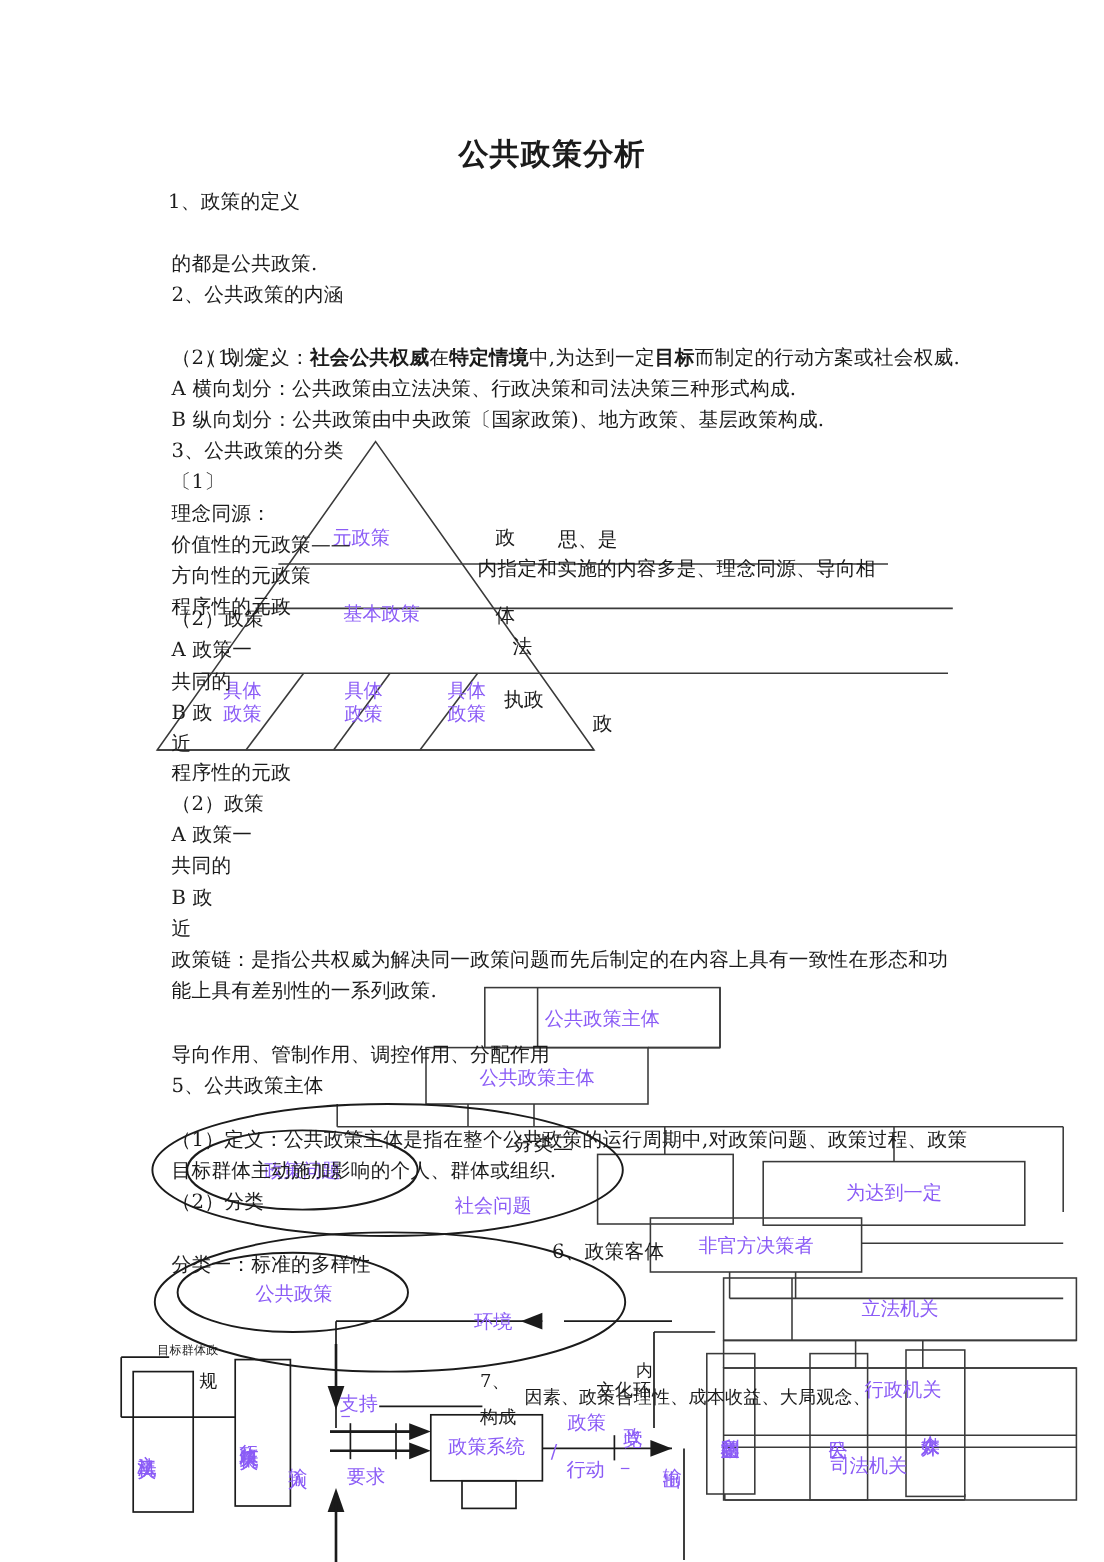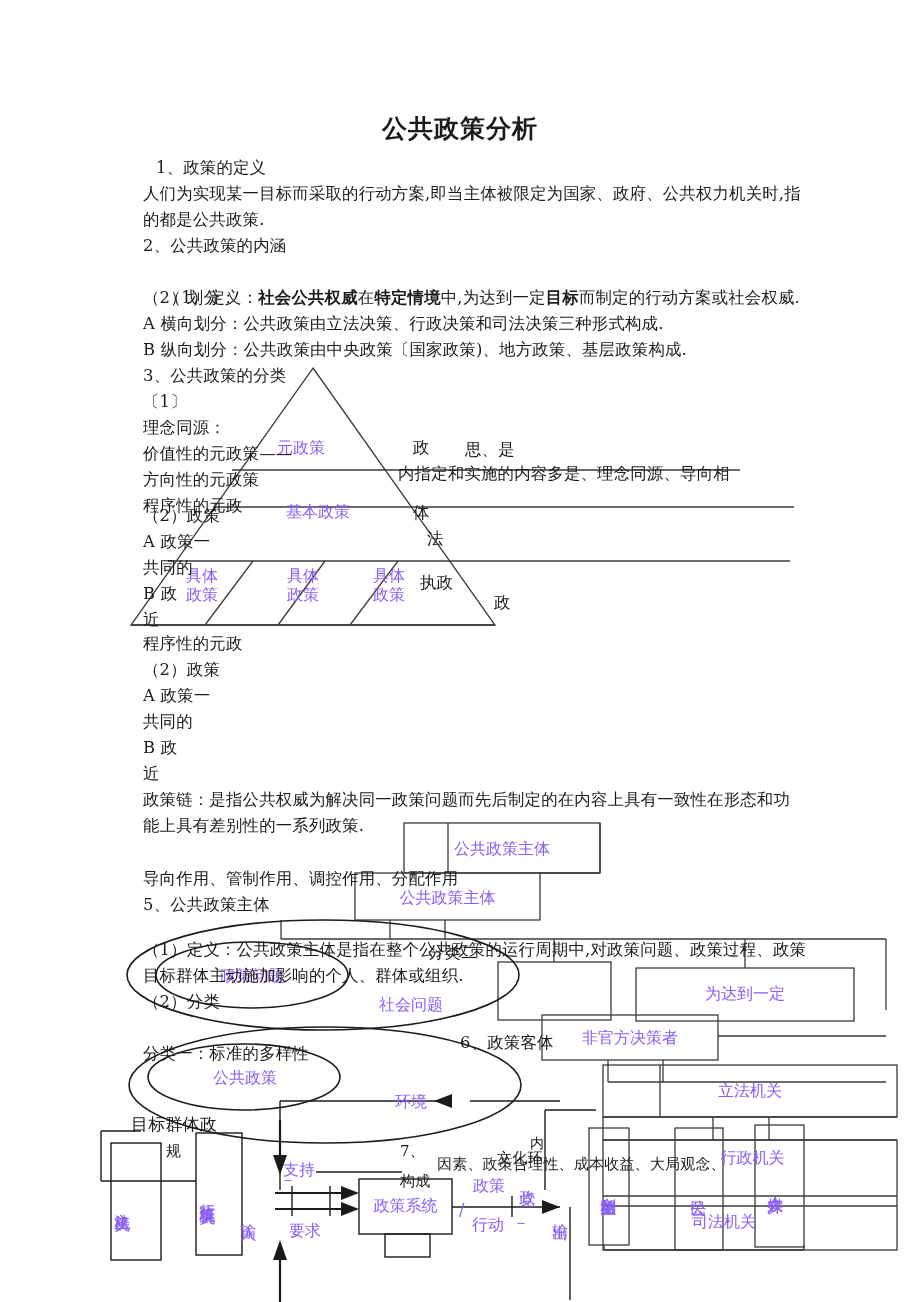--- a/index.html
+++ b/index.html
@@ -211,22 +211,21 @@
   <div class="lbl" style="left:283px;top:1160px;width:70px;text-align:left;">支持</div>
   <div class="lbl" style="left:289px;top:1221px;width:70px;text-align:left;">要求</div>
   <div class="lbl" style="left:359px;top:1196px;width:93px;">政策系统</div>
   <div class="lbl" style="left:473px;top:1176px;width:60px;text-align:left;">政策</div>
   <div class="lbl" style="left:459px;top:1200px;width:14px;text-align:left;">/</div>
   <div class="lbl" style="left:472px;top:1215px;width:60px;text-align:left;">行动</div>
   <div class="lbl" style="left:513px;top:1213px;width:14px;text-align:left;">－</div>
   <div class="lbl" style="left:280px;top:1170px;width:14px;text-align:left;">－</div>
   <div class="lbl v" style="left:519px;top:1152px;height:52px;">政党</div>
 
-  <div class="txt" style="left:156px;top:155px;text-align:center;">1、政策的定义</div>
-  <div class="txt" style="left:143px;top:181px;">人们为实现某一目标而采取的行动方案,即当主体被限定为国家、政府、公共权力机关时,指</div>
+  <div class="txt" style="left:140px;top:155px;text-align:center;">1、政策的定义</div>
   <div class="txt" style="left:143px;top:207px;">的都是公共政策.</div>
   <div class="txt" style="left:143px;top:233px;">2、公共政策的内涵</div>
 
   <div class="txt" style="left:143px;top:259px;">
     <span>（1）定义：</span><span class="b">社会公共权威</span><span>在</span><span class="b">特定情境</span><span>中,为达到一定</span><span class="b">目标</span><span>而制定的行动方案或社会权威.</span>
   </div>
 
   <div class="txt" style="left:143px;top:285px;">（2）划分：</div>
   <div class="txt" style="left:143px;top:311px;">A 横向划分：公共政策由立法决策、行政决策和司法决策三种形式构成.</div>
   <div class="txt" style="left:143px;top:337px;">B 纵向划分：公共政策由中央政策〔国家政策)、地方政策、基层政策构成.</div>
@@ -262,21 +261,21 @@
   <div class="txt" style="left:143px;top:866px;">导向作用、管制作用、调控作用、分配作用</div>
   <div class="txt" style="left:143px;top:892px;">5、公共政策主体</div>
   <div class="txt" style="left:143px;top:937px;">（1）定义：公共政策主体是指在整个公共政策的运行周期中,对政策问题、政策过程、政策</div>
   <div class="txt" style="left:143px;top:963px;">目标群体主动施加影响的个人、群体或组织.</div>
   <div class="txt" style="left:143px;top:989px;">（2）分类</div>
   <div class="txt" style="left:143px;top:1041px;">分类一：标准的多样性</div>
 
   <div class="txt" style="left:428px;top:940px;">分类二</div>
   <div class="txt" style="left:460px;top:1030px;">6、政策客体</div>
 
-  <div class="txt" style="left:131px;top:1113px;font-size:17px;font-family:Liberation Mono, monospace;">目标群体政</div>
+  <div class="txt" style="left:131px;top:1113px;font-size:10px;">目标群体政</div>
   <div class="txt" style="left:166px;top:1138px;font-size:15px;">规</div>
   <div class="txt" style="left:400px;top:1138px;font-size:15px;">7、</div>
   <div class="txt" style="left:400px;top:1168px;font-size:15px;">构成</div>
   <div class="txt" style="left:437px;top:1138px;font-size:15px;margin-top:13px;">因素、政策合理性、成本收益、大局观念、</div>
   <div class="txt" style="left:497px;top:1145px;font-size:15px;">文化环</div>
   <div class="txt" style="left:530px;top:1130px;font-size:14px;">内</div>
 
 </div>
 
 </body></html>

